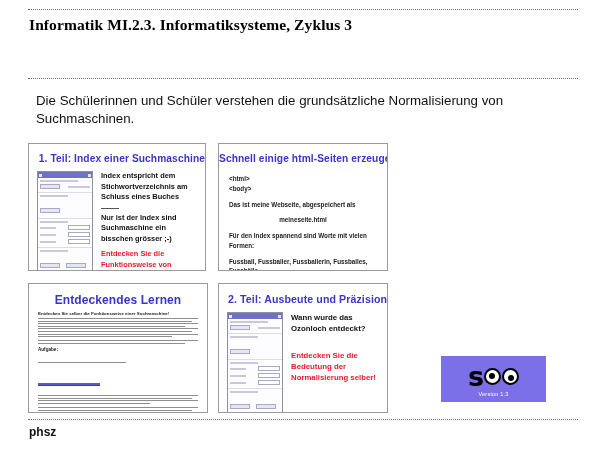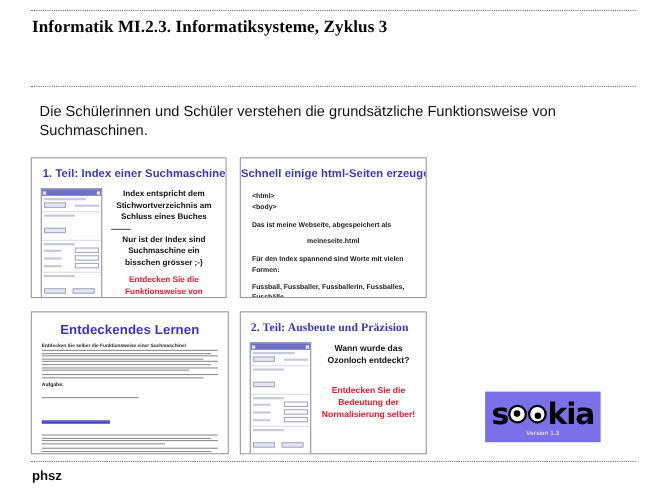--- a/index.html
+++ b/index.html
@@ -66,21 +66,21 @@
     color: #3a34c8;
     font-weight: bold;
     text-align: center;
     font-size: 10.2px;
     letter-spacing: 0.1px;
     white-space: nowrap;
   }
   #panel-index .panel-title     { margin: 9px 0 0 0; text-align: right; padding-left: 9px; }
   #panel-html .panel-title      { margin: 9px 0 0 0; }
   #panel-discovery .panel-title { margin: 9px 0 0 0; font-size: 12px; }
-  #panel-recall .panel-title    { margin: 9px 0 0 0; text-align: left; padding-left: 9px; font-size: 10.6px; font-family: Liberation Serif, serif; }
+  #panel-recall .panel-title    { margin: 9px 0 0 0; text-align: left; padding-left: 9px; font-size: 10.6px; }
 
   .panel-body {
     display: flex;
     padding: 7px 8px 0 8px;
     gap: 8px;
   }
 
   
   .mini-app {
     width: 56px;
@@ -137,21 +137,20 @@
     margin-bottom: 2px;
   }
 
   
   .panel-text {
     flex: 1 1 auto;
     font-size: 7.4px;
     font-weight: bold;
     line-height: 1.42;
     color: #111111;
-    text-align: center;
   }
   .panel-text p { margin: 0 0 5px 0; }
   .panel-text .sep {
     width: 18px;
     border-top: 1px solid #555;
     margin: 0 0 4px 0;
     height: 0;
   }
   .call-red {
     color: #e8192c;
@@ -283,21 +282,21 @@
 </style>
 </head>
 <body>
 
 <div class="rule-dotted" id="rule-top"></div>
 
 <div id="slide-title">Informatik MI.2.3. Informatiksysteme,  Zyklus 3</div>
 
 <div class="rule-dotted" id="rule-mid"></div>
 
-<div id="lead-text">Die Schülerinnen und Schüler verstehen die grundsätzliche Funktionsweise von Suchmaschinen.</div>
+<div id="lead-text">Die Schülerinnen und Schüler verstehen die grundsätzliche Normalisierung von Suchmaschinen.</div>
 
 <div class="panel" id="panel-index">
   <div class="panel-title">1. Teil: Index einer Suchmaschine</div>
   <div class="panel-body">
 
     <div class="mini-app">
       <div class="mini-titlebar">
         <i></i>
         <i></i>
       </div>
@@ -452,19 +451,18 @@
       <p class="call-red">Entdecken Sie die Bedeutung der Normalisierung selber!</p>
     </div>
   </div>
 </div>
 
 <div id="soekia-logo">
   <div id="soekia-wordmark">
     <span class="lw">s</span>
     <span class="eye"></span>
     <span class="eye right"></span>
-    <span class="lw">kia</span>
   </div>
   <div id="soekia-version">Version 1.3</div>
 </div>
 
 <div class="rule-dotted" id="rule-bottom"></div>
 <div id="footer-brand">phsz</div>
 
 </body></html>

